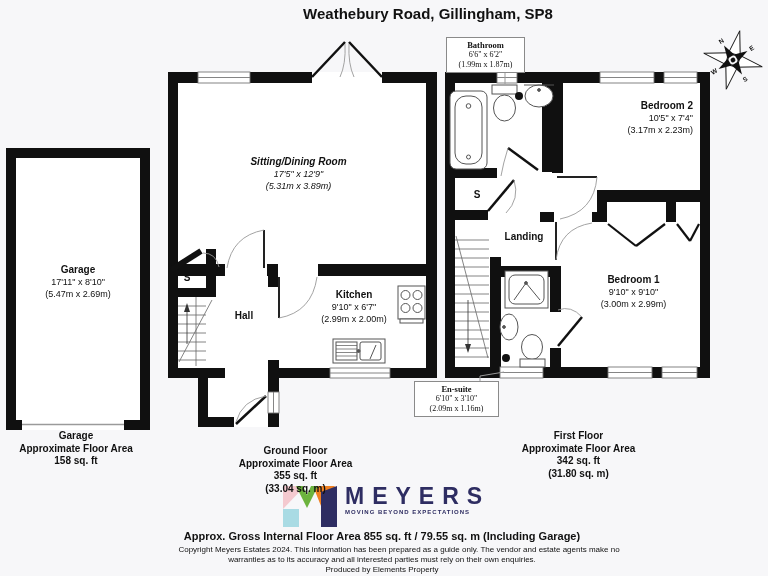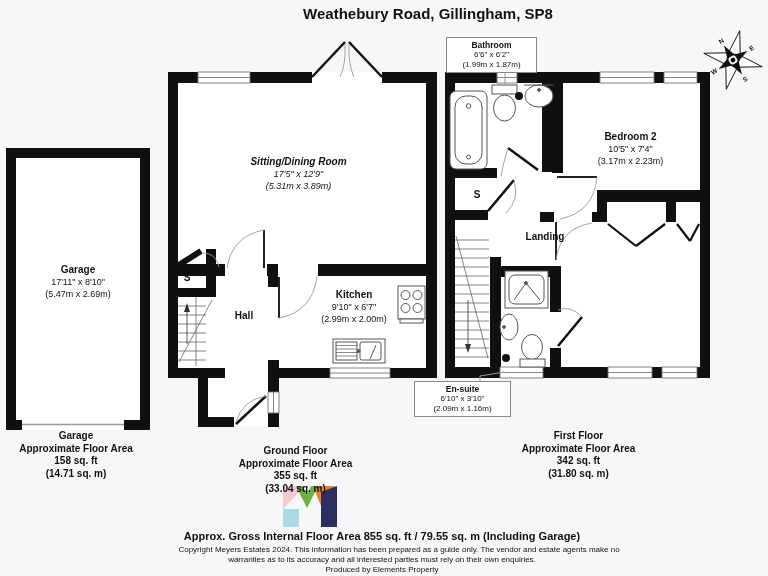--- a/index.html
+++ b/index.html
@@ -3,21 +3,21 @@
 <meta charset="utf-8">
 <style>
   html,body{margin:0;padding:0;}
   .stage{position:relative;width:768px;height:576px;background:#f7f7f9;overflow:hidden;
          font-family:"Liberation Sans",sans-serif;color:#111;}
   .stage svg{position:absolute;left:0;top:0;}
   .lbl{position:absolute;text-align:center;line-height:12px;font-size:9px;}
   .lbl .nm{font-weight:bold;font-size:10px;}
   .b{font-weight:bold;}
   .box{position:absolute;background:#fff;border:1px solid #8a8a8a;text-align:center;
-       font-size:8px;line-height:10px;padding:2px 9px;}
+       font-size:8px;line-height:10px;padding:2px 3px;font-family:Liberation Serif, serif;}
   .box .nm{font-weight:bold;font-size:8.5px;}
   .area{position:absolute;text-align:center;font-weight:bold;font-size:10px;line-height:12.5px;}
   .ftr{position:absolute;width:764px;text-align:center;}
   .logo{position:absolute;left:282px;top:483px;display:flex;align-items:flex-start;}
   .logotext{margin-left:7px;}
   .brand{font-size:23px;font-weight:bold;letter-spacing:8px;color:#2e2d62;line-height:26px;}
   .tagline{font-size:6px;font-weight:bold;letter-spacing:1px;color:#2e2d62;margin-top:0px;}
 </style>
 </head>
 <body>
@@ -302,62 +302,73 @@
 
   <div class="lbl" style="left:289px;top:289px;width:130px;">
     <div class="nm">Kitchen</div>
     <div>9'10" x 6'7"</div>
     <div>(2.99m x 2.00m)</div>
   </div>
 
   <div class="lbl nm" style="left:213px;top:310px;width:62px;font-weight:bold;font-size:10px;">Hall</div>
   <div class="lbl nm" style="left:177px;top:272px;width:20px;font-weight:bold;font-size:10px;">S</div>
 
-  <div class="lbl" style="left:568px;top:131px;width:125px;">
+  <div class="lbl" style="left:568px;top:100px;width:125px;text-align:right;">
     <div class="nm">Bedroom 2</div>
     <div>10'5" x 7'4"</div>
     <div>(3.17m x 2.23m)</div>
   </div>
 
   <div class="lbl nm" style="left:467px;top:189px;width:20px;font-weight:bold;font-size:10px;">S</div>
-  <div class="lbl nm" style="left:504px;top:231px;width:82px;font-weight:bold;font-size:10px;">Landing</div>
-
+  <div class="lbl nm" style="left:483px;top:231px;width:82px;font-weight:bold;font-size:10px;">Landing</div>
+
+  <div class="lbl" style="left:571px;top:274px;width:125px;">
+    <div class="nm">Bedroom 1</div>
+    <div>9'10" x 9'10"</div>
+    <div>(3.00m x 2.99m)</div>
+  </div>
 
   <div class="box" style="left:446px;top:37px;width:71px;">
     <div class="nm">Bathroom</div>
     <div>6'6" x 6'2"</div>
     <div>(1.99m x 1.87m)</div>
   </div>
 
   <div class="box" style="left:414px;top:381px;width:77px;">
     <div class="nm">En-suite</div>
     <div>6'10" x 3'10"</div>
     <div>(2.09m x 1.16m)</div>
   </div>
 
   <div class="area" style="left:5px;top:430px;width:142px;">
     <div>Garage</div>
     <div>Approximate Floor Area</div>
     <div>158 sq. ft</div>
-    <div>(14.71 sq. m)</div>
   </div>
 
   <div class="area" style="left:213px;top:430px;width:165px;margin-top:15px;">
     <div>Ground Floor</div>
     <div>Approximate Floor Area</div>
     <div>355 sq. ft</div>
     <div>(33.04 sq. m)</div>
   </div>
 
   <div class="area" style="left:496px;top:430px;width:165px;">
     <div>First Floor</div>
     <div>Approximate Floor Area</div>
     <div>342 sq. ft</div>
     <div>(31.80 sq. m)</div>
   </div>
 
+  <div class="logo">
+    <div style="width:56px;height:44px;"></div>
+    <div class="logotext">
+      <div class="brand">MEYERS</div>
+      <div class="tagline">MOVING BEYOND EXPECTATIONS</div>
+    </div>
+  </div>
 
   <div class="ftr b" style="top:530px;font-size:11px;">Approx. Gross Internal Floor Area 855 sq. ft / 79.55 sq. m (Including Garage)</div>
   <div class="ftr" style="top:545px;font-size:8px;padding-left:17px;">Copyright Meyers Estates 2024. This information has been prepared as a guide only. The vendor and estate agents make no</div>
   <div class="ftr" style="top:555px;font-size:8px;">warranties as to its accuracy and all interested parties must rely on their own enquiries.</div>
   <div class="ftr" style="top:565px;font-size:8px;">Produced by Elements Property</div>
 
 </div>
 
 </body></html>

